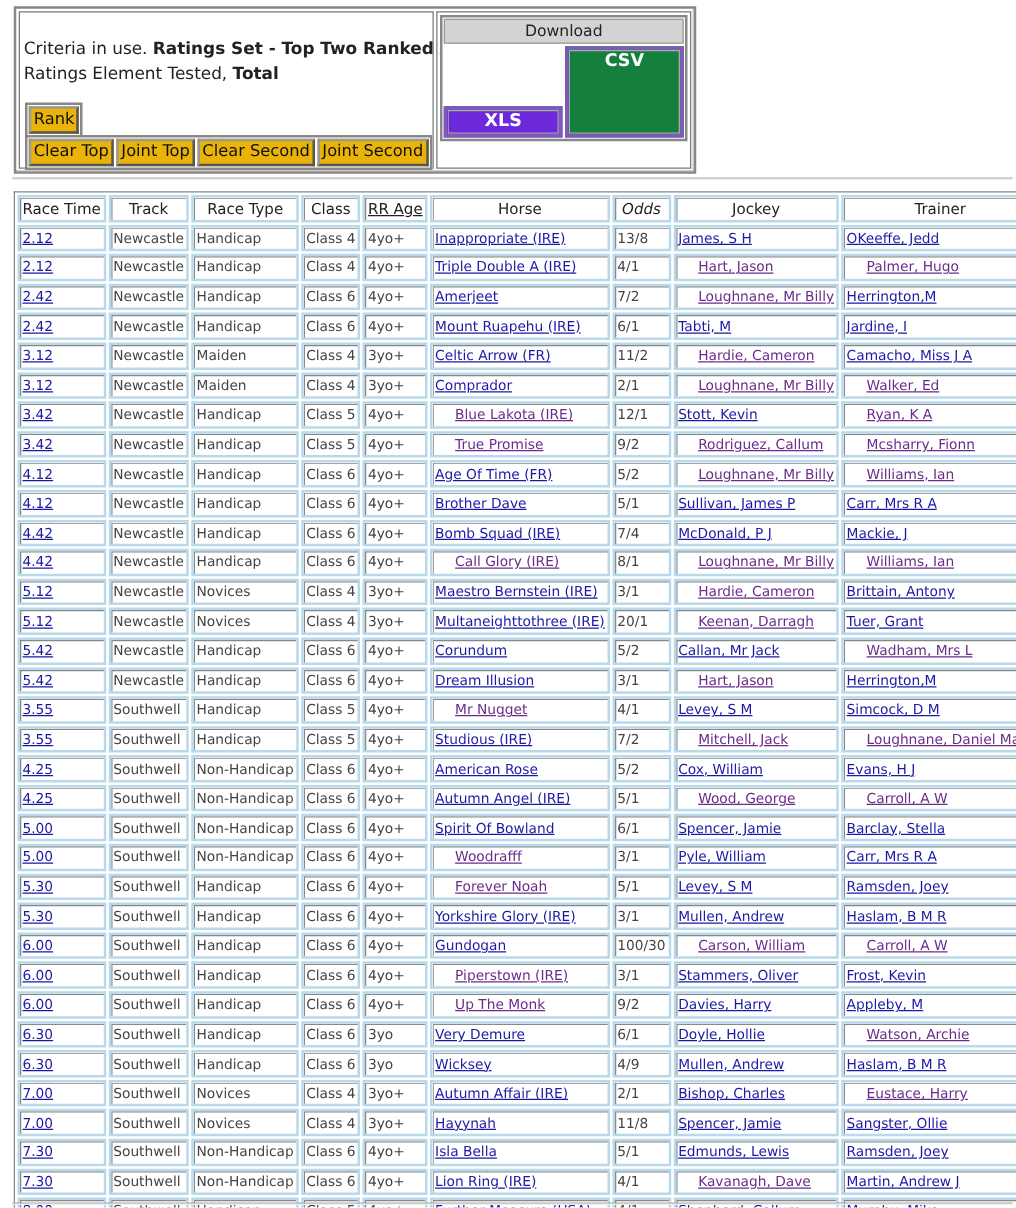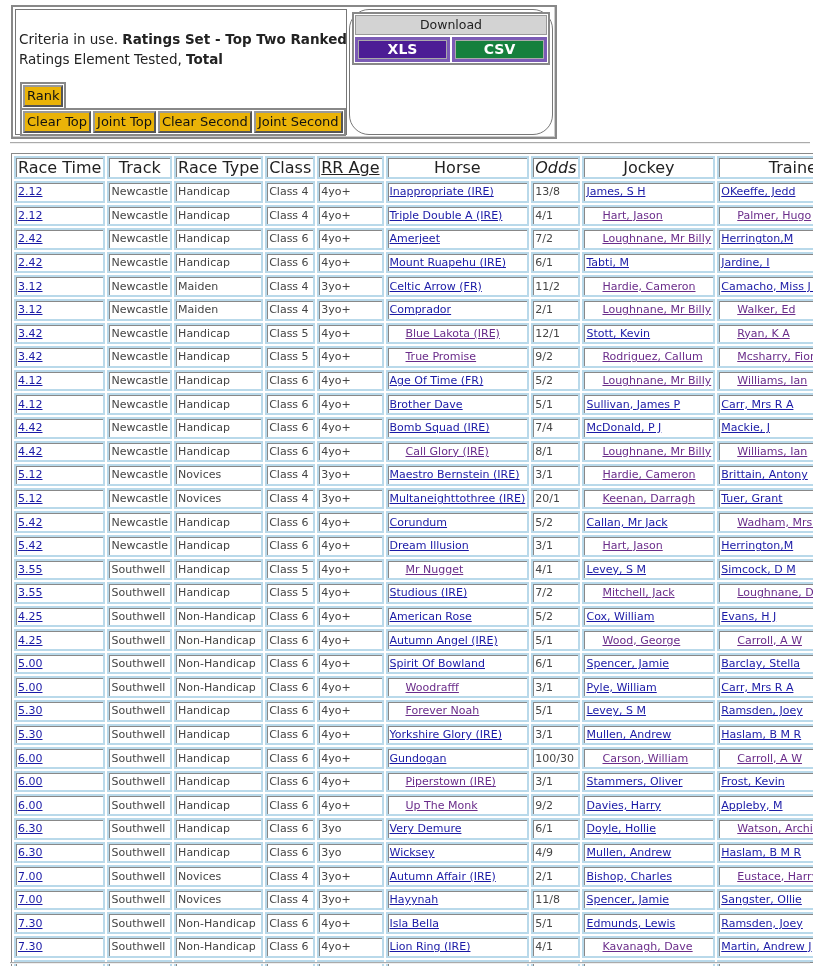--- a/index.html
+++ b/index.html
@@ -30,36 +30,36 @@
   }
   .rank-row { left: 4px; top: 72px; }
   .filter-row { left: 4px; top: 98px; }
   .beige-btn {
     background: #eab308; border: 2px solid #999;
     border-right-color: #555; border-bottom-color: #555;
     font-family: "DejaVu Sans", sans-serif;
     font-size: 13px; padding: 2px 2px; color: #111; cursor: pointer;
     line-height: 14px;
   }
-  .download-cell { width: 202px; height: 124px; position: relative; border-radius: 20px; }
+  .download-cell { width: 202px; height: 124px; position: relative; }
   .download-inner {
     position: absolute; left: 2px; top: 2px; right: 2px;
     border: 2px solid #888; padding: 1px; background: #fff;
   }
   .download-header {
     background: #d3d3d3; border: 1px solid #999; text-align: center;
     font-size: 12.5px; line-height: 18px; color: #222;
   }
   .dl-buttons { display: flex; gap: 2px; margin-top: 2px; }
   .dl-btn {
     flex: 1; text-align: center; font-size: 14px; line-height: 19px;
     font-weight: bold; cursor: pointer; border: 3px solid #7b5bb5;
     box-shadow: inset 0 0 0 1px #aaa;
   }
-  .dl-xls { background: #4c1d95; color: #fff; }
+  .dl-xls { background: #6d28d9; color: #fff; margin-top: 48px; }
   .dl-csv { background: #15803d; color: #fff; }
 
   hr.sep {
     position: absolute; left: 10px; width: 800px; margin: 0;
     border: 0; border-top: 1px solid #aaa; border-bottom: 1px solid #eee;
   }
   .hr1 { top: 142px; }
   .hr2 { top: 962px; }
 
   
@@ -68,21 +68,21 @@
     border-collapse: separate; border-spacing: 2px;
     border: 1px solid #888; border-right: 2px solid #555; border-bottom: 2px solid #777;
     background: #fff;
     font-size: 11px;
   }
   .results th, .results td {
     border: 2px solid #b9d9ea;
     box-shadow: inset 1px 1px 0 #888;
     padding: 0 2px; height: 17.6px; white-space: nowrap;
   }
-  .results th { font-weight: normal; font-size: 16px; text-align: center; color: #222; }
+  .results th { font-weight: normal; font-size: 12px; text-align: center; color: #222; }
   .results td { color: #444; }
   .results a { color: #1a1aa6; text-decoration: underline; }
   .results a.visited { color: #6a2c8a; margin-left: 16px; }
   .c-time { width: 56px; }
   .c-track { width: 54px; margin-left: 44px; }
   .c-type { width: 78px; margin-left: 24px; }
   .c-class { width: 38px; }
   .c-age { width: 38px; text-decoration: underline; }
   .c-horse { width: 127px; }
   .c-odds { width: 36px; font-style: italic; }

